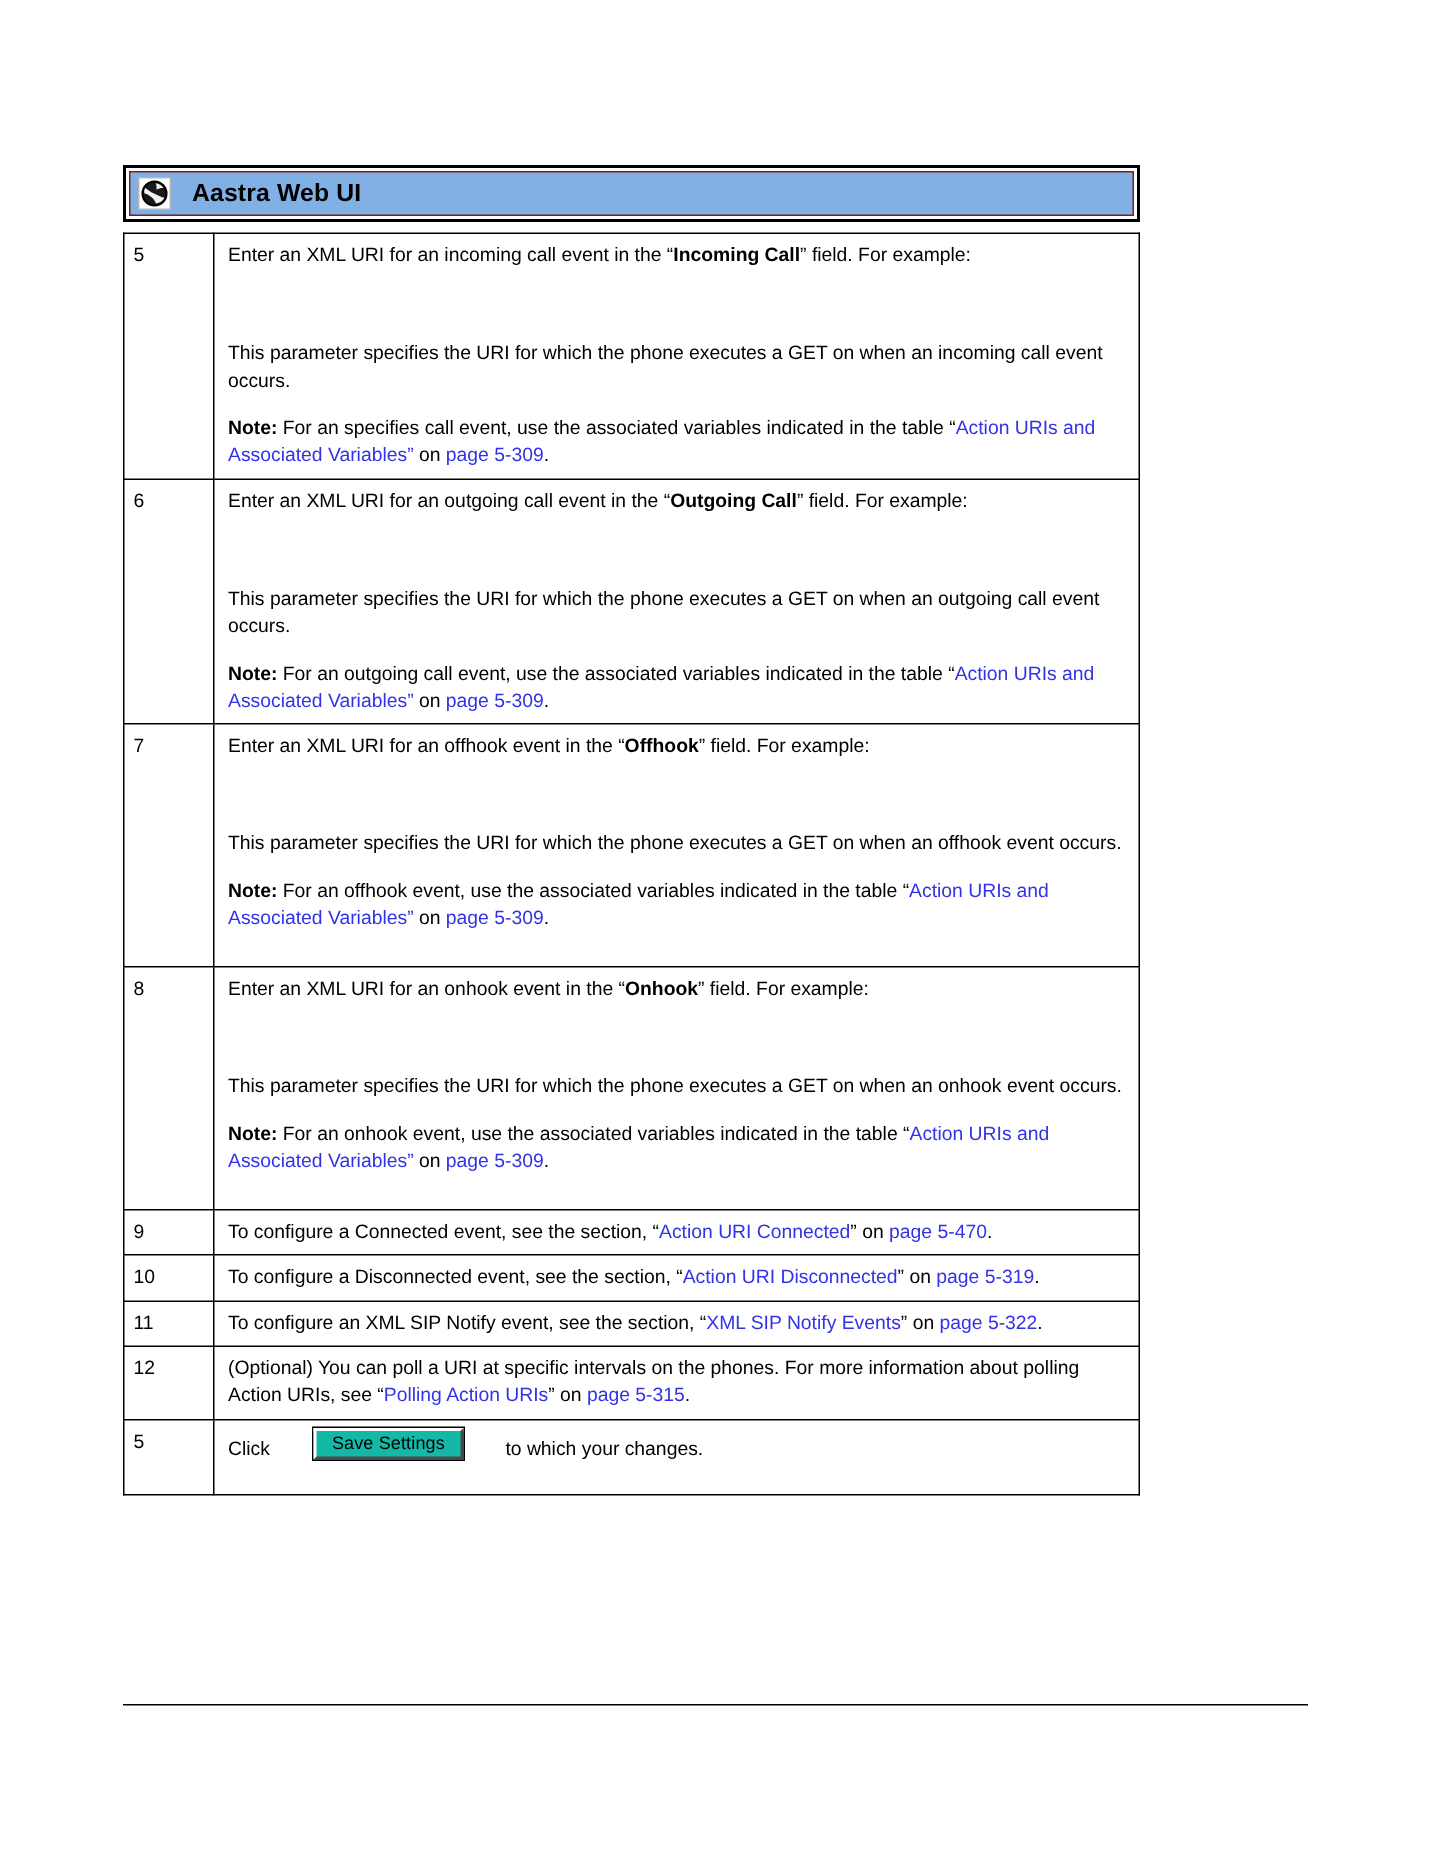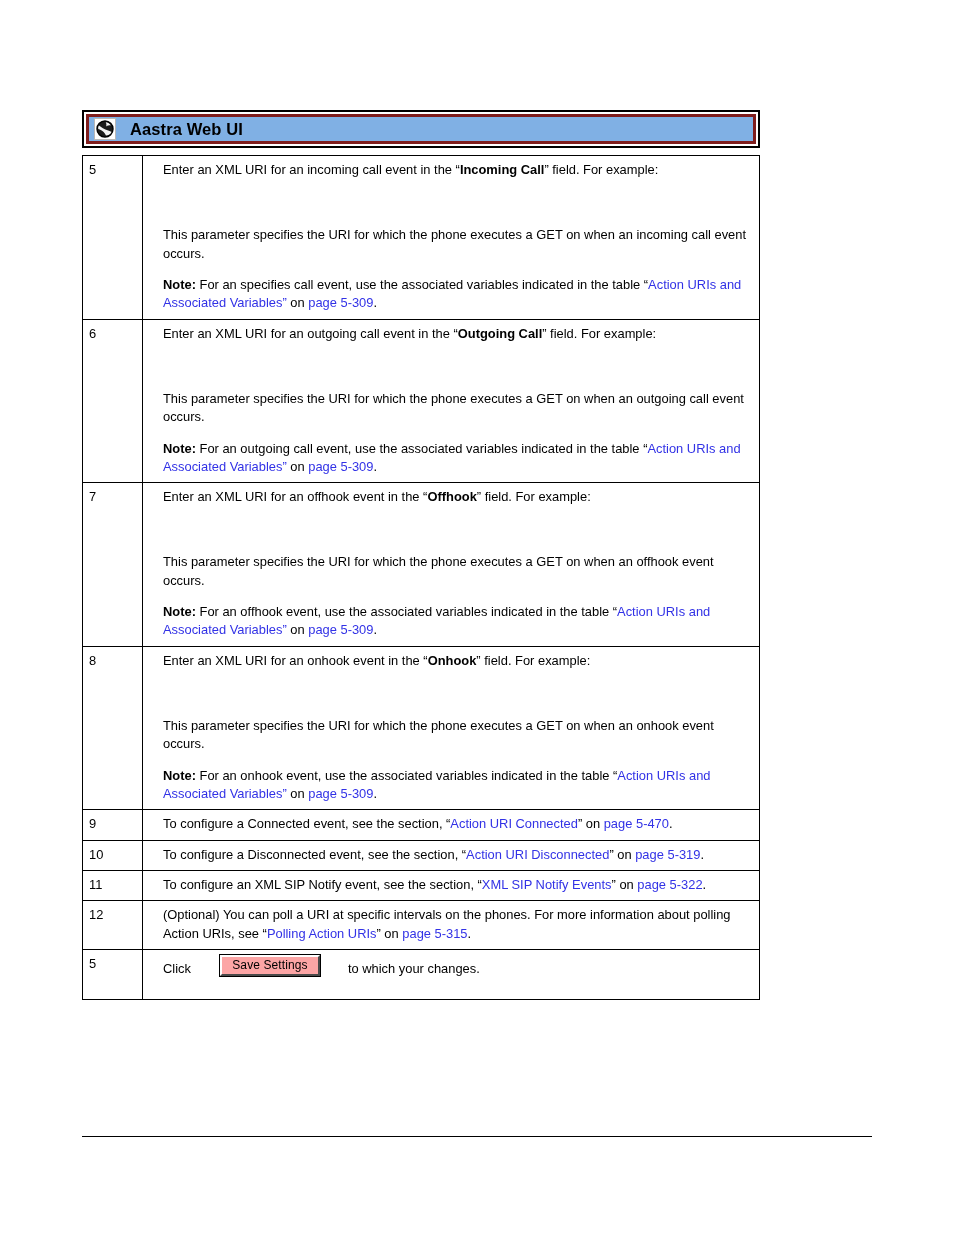--- a/index.html
+++ b/index.html
@@ -31,21 +31,21 @@
     height: 38px;
     border: 2px solid #000000;
     background: #ffffff;
     box-sizing: border-box;
     padding: 2px;
   }
   .uibar-inner {
     width: 100%;
     height: 100%;
     background: #80b0e4;
-    border: 3px solid #7f1d1d;
+    border: 1px solid #7f1d1d;
     box-sizing: border-box;
     display: flex;
     align-items: center;
     padding-left: 5px;
     text-align: right;
   }
   .aastra-logo {
     width: 22px;
     height: 22px;
     background: #ffffff;
@@ -80,21 +80,21 @@
     font-size: 12.9px;
     line-height: 1.42;
     padding: 5px 7px 6px 7px;
     color: #000000;
   }
   .steps-table td.num {
     width: 46px;
     padding-left: 6px;
   }
   .steps-table td.body {
-    padding-left: 20px;
+    padding-left: 9px;
     padding-right: 10px;
   }
   .steps-table tr.tall-row td { height: 150px; }
 
   p.para {
     margin: 0 0 0 0;
   }
   p.para + p.para {
     margin-top: 13px;
   }
@@ -111,21 +111,21 @@
   .click-word {
     flex: 0 0 auto;
     padding-top: 5px;
     font-size: 12.9px;
   }
   .save-btn {
     flex: 0 0 auto;
     margin-left: 29px;
     width: 100px;
     height: 21px;
-    background: #fca5a5;
+    background: #14b8a6;
     border-top: 2px solid #ffffff;
     border-left: 2px solid #ffffff;
     border-right: 2px solid #4a4a4a;
     border-bottom: 2px solid #4a4a4a;
     box-shadow: 0 0 0 1px #000000;
     font-family: "Liberation Sans", sans-serif;
     font-size: 12px;
     color: #000000;
     display: flex;
     align-items: center;

